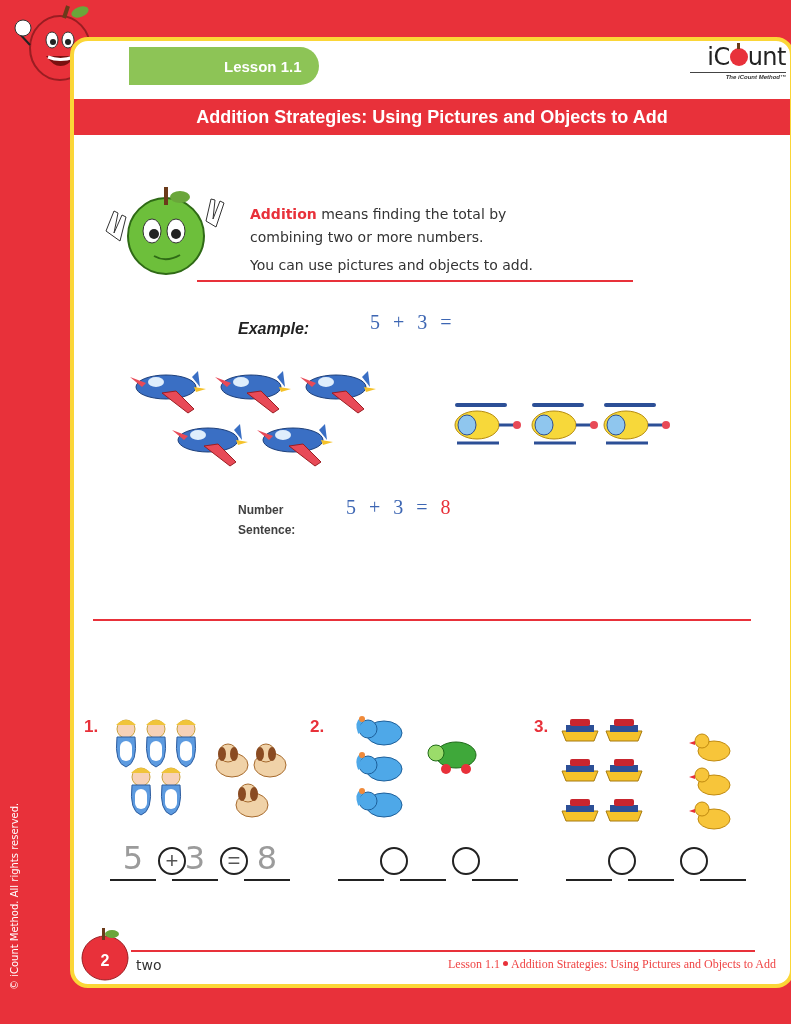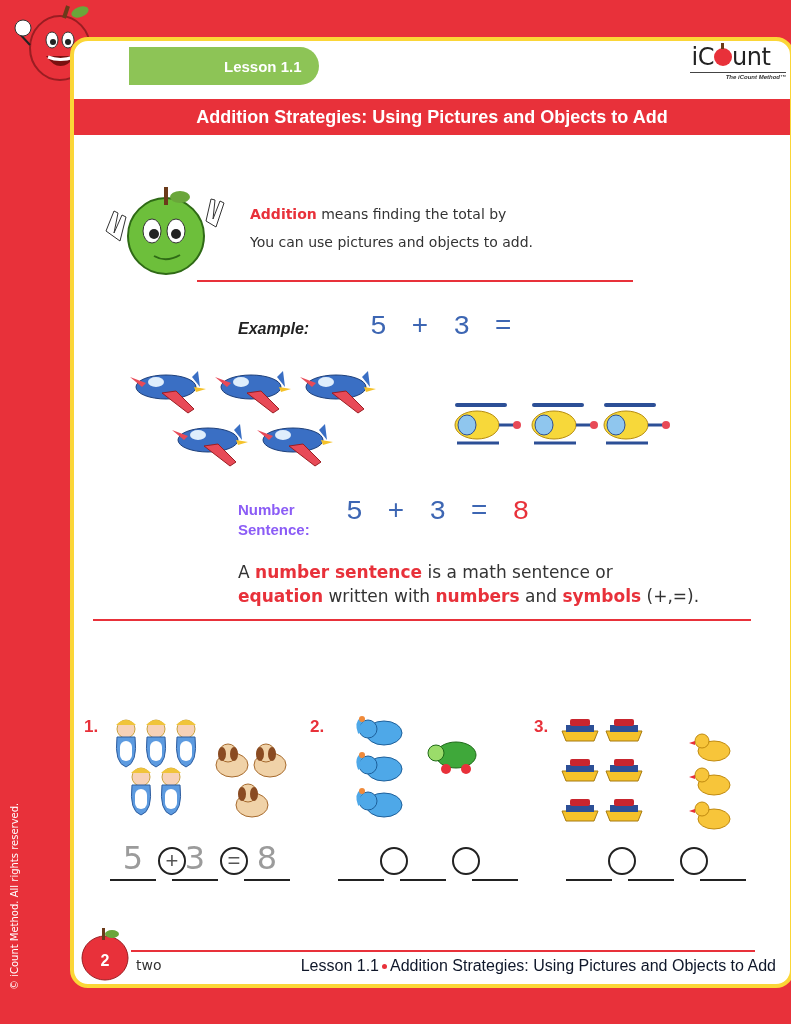--- a/index.html
+++ b/index.html
@@ -38,21 +38,20 @@
     position: absolute;
     right: 4px; top: 2px;
     width: 110px; text-align: right;
   }
   .logo-word {
     font-size: 24px;
     color: #222;
     font-family: "DejaVu Sans", sans-serif;
     letter-spacing: -0.5px;
     line-height: 28px;
-    text-align: center;
   }
   .logo-word .o {
     display: inline-block; width: 18px; height: 18px;
     background: #e8313a; border-radius: 50%;
     vertical-align: -1px; position: relative;
   }
   .logo-word .o::after {
     content: ""; position: absolute; left: 7px; top: -5px;
     width: 3px; height: 6px; background: #6b3b1a;
   }
@@ -84,31 +83,31 @@
   .rule-short {
     position: absolute; left: 123px; top: 239px; width: 436px; height: 2px;
     background: #e8313a;
   }
   
   .example-label {
     position: absolute; left: 164px; top: 279px;
     font-weight: bold; font-size: 16px; color: #222; font-style: italic;
   }
   .eq-blue {
-    color: #3d66b3; font-family: Liberation Mono, monospace; font-size: 28px;
+    color: #3d66b3; font-family: Liberation Serif, serif; font-size: 20px;
   }
   .example-eq {
     position: absolute; left: 296px; top: 270px; word-spacing: 8px;
   }
   .planes { position: absolute; left: 54px; top: 322px; width: 260px; height: 110px; }
   .helis { position: absolute; left: 370px; top: 358px; width: 230px; height: 50px; }
   
   .ns-label {
     position: absolute; left: 164px; top: 459px;
-    font-weight: bold; font-size: 15px; color: #8b5cf6; line-height: 20px;
+    font-weight: bold; font-size: 12px; color: #404040; line-height: 20px;
   }
   .ns-eq {
     position: absolute; left: 272px; top: 455px; word-spacing: 8px;
   }
   .ns-eq .ans { color: #e8313a; }
   .definition {
     position: absolute; left: 164px; top: 519px;
     font-size: 17px; color: #333; line-height: 24px;
     font-family: "DejaVu Sans", sans-serif;
   }
@@ -155,22 +154,22 @@
   
   .footer-rule {
     position: absolute; left: 57px; top: 909px; width: 624px; height: 2px; background: #e8313a;
   }
   .footer-apple { position: absolute; left: 6px; top: 885px; width: 50px; height: 56px; }
   .footer-left {
     position: absolute; left: 62px; top: 916px; font-size: 14px; color: #333;
     font-family: "DejaVu Sans", sans-serif;
   }
   .footer-right {
-    position: absolute; right: 14px; top: 916px; font-size: 16px; color: #0f172a;
-    font-family: Liberation Sans, sans-serif;
+    position: absolute; right: 14px; top: 916px; font-size: 12px; color: #ef4444;
+    font-family: Liberation Serif, serif;
   }
   .footer-right .dot {
     display: inline-block; width: 5px; height: 5px; background: #e8313a;
     border-radius: 50%; vertical-align: 2px; margin: 0 3px;
   }
   .copyright {
     position: absolute; left: 9px; top: 990px;
     transform: rotate(-90deg); transform-origin: left top;
     color: #fff; font-size: 10px; white-space: nowrap;
     font-family: "DejaVu Sans", sans-serif;
@@ -218,20 +217,21 @@
     <ellipse cx="80" cy="50" rx="9" ry="12" fill="#fff" stroke="#333"></ellipse>
     <circle cx="58" cy="53" r="5" fill="#222"></circle>
     <circle cx="80" cy="53" r="5" fill="#222"></circle>
     <path d="M58 75 Q70 82 84 74" stroke="#2f6a16" stroke-width="2" fill="none"></path>
     <path d="M10 50 L18 30 L22 32 L18 52 L26 34 L30 36 L24 60 Z" fill="#fff" stroke="#333"></path>
     <path d="M110 40 L115 18 L119 19 L117 38 L124 20 L128 22 L120 46 Z" fill="#fff" stroke="#333"></path>
   </svg>
 
   <div class="intro">
     <div><span class="kw">Addition</span><span> means finding the total by</span></div>
+    <div>combining two or more numbers.</div>
     <div class="l3">You can use pictures and objects to add.</div>
   </div>
   <div class="rule-short"></div>
 
   <div class="example-label">Example:</div>
   <div class="example-eq eq-blue">5 + 3 =</div>
 
   <svg class="planes" viewBox="0 0 260 110">
     <defs>
       <g id="plane">
@@ -265,24 +265,20 @@
     <use href="#heli" x="82" y="2"></use>
     <use href="#heli" x="154" y="2"></use>
   </svg>
 
   <div class="ns-label">
     <div>Number</div>
     <div>Sentence:</div>
   </div>
   <div class="ns-eq eq-blue"><span>5 + 3 =</span> <span class="ans">8</span></div>
 
-  <div class="definition">
-    <div><span>A </span><span class="kw">number sentence</span><span> is a math sentence or</span></div>
-    <div><span class="kw">equation</span><span> written with </span><span class="kw">numbers</span><span> and </span><span class="kw">symbols</span><span> (+,=).</span></div>
-  </div>
   <div class="rule-full"></div>
 
 
   <div class="problem" style="left:10px; width:220px;">
     <div class="num">1.</div>
     <svg class="art" width="220" height="130" viewBox="0 0 220 130">
       <defs>
         <g id="doll">
           <circle cx="12" cy="10" r="9" fill="#f7d2b8" stroke="#c9a23b"></circle>
           <path d="M2 6 Q12 -4 22 6" fill="#f0c43a"></path>

